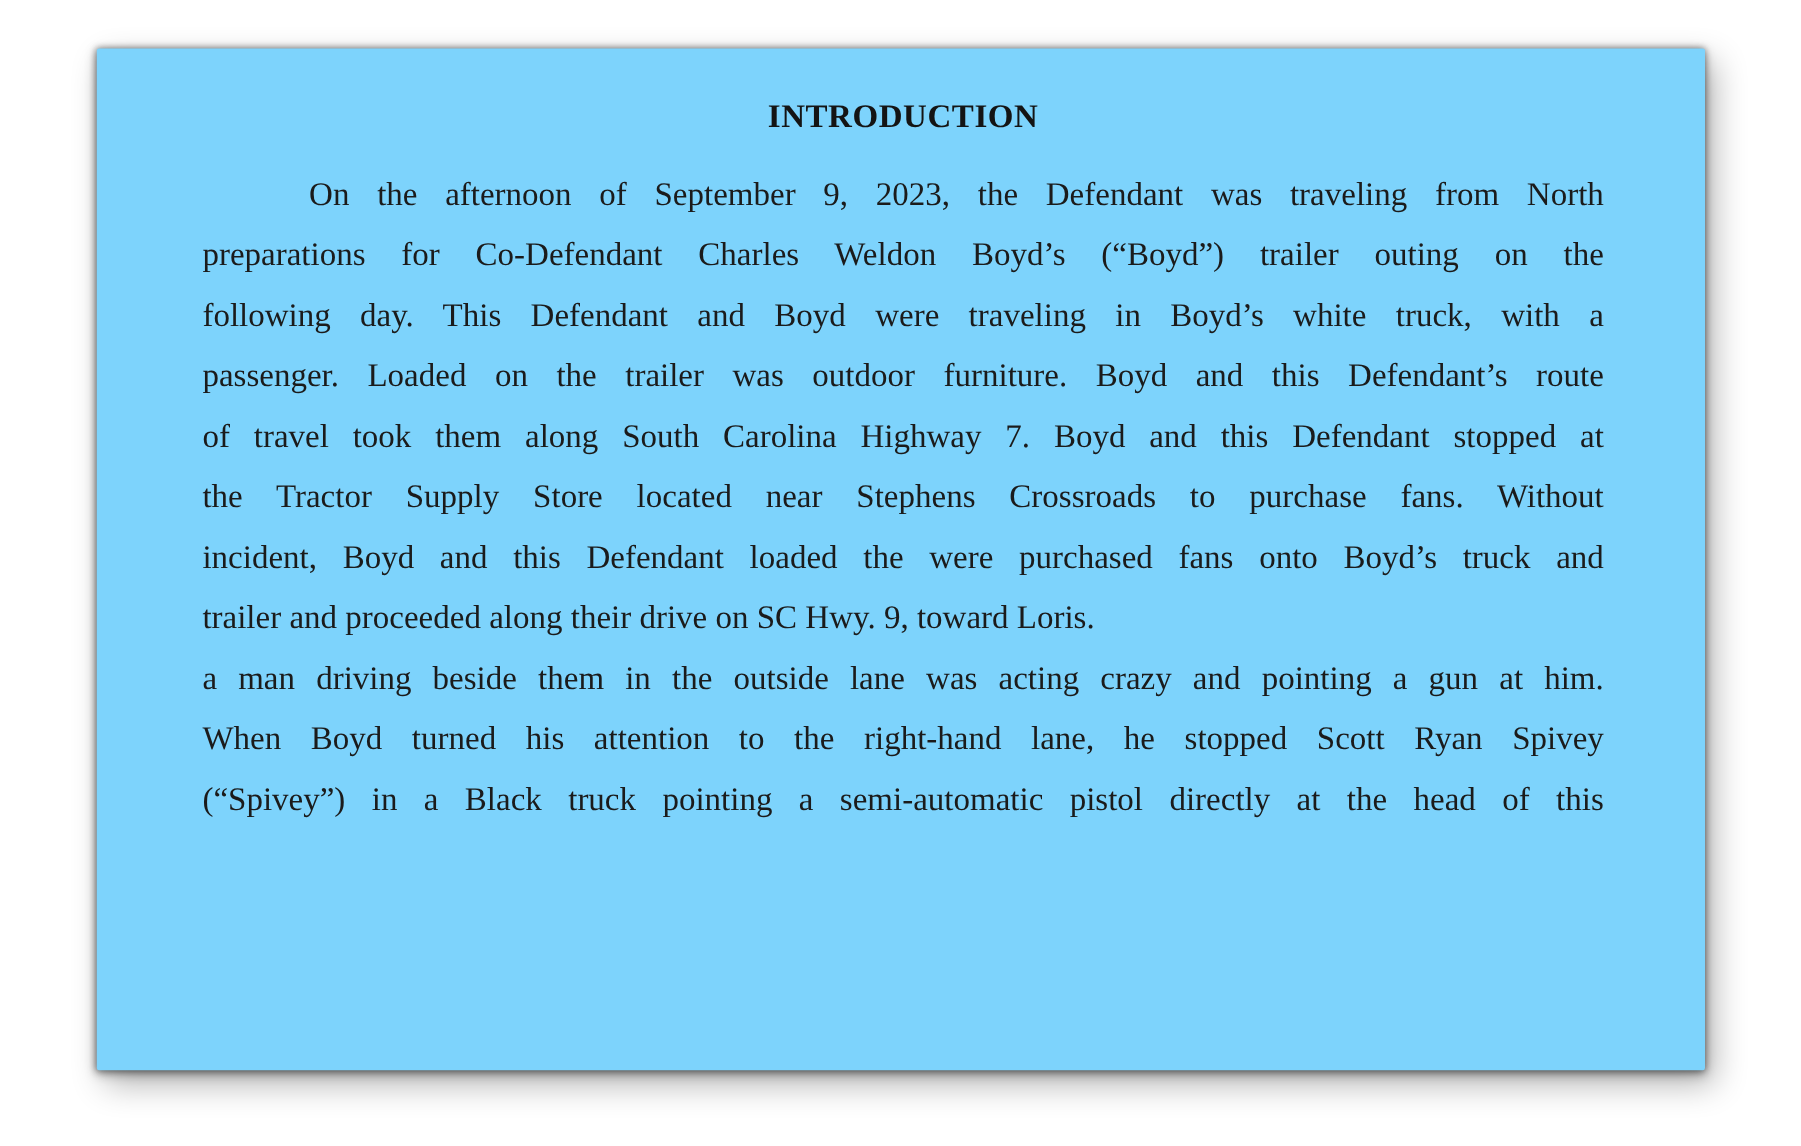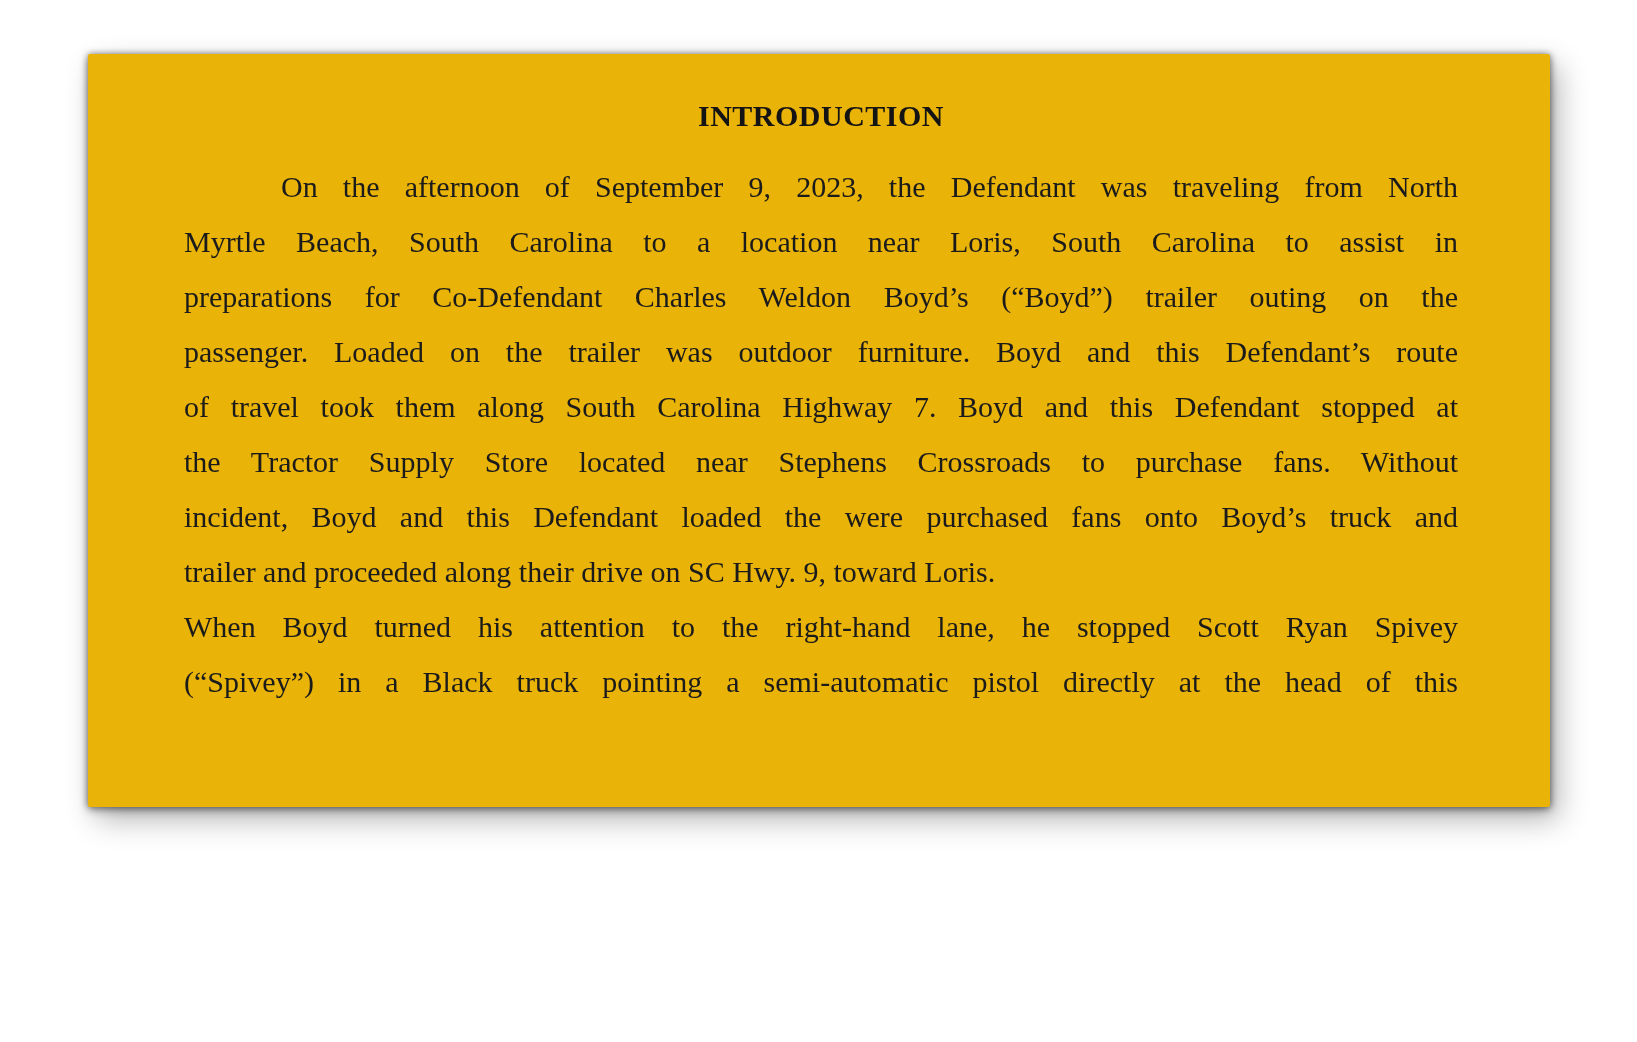--- a/index.html
+++ b/index.html
@@ -13,24 +13,24 @@
   }
   .canvas {
     position: relative;
     width: 1637px;
     height: 1042px;
     background: #ffffff;
   }
   .page {
     position: absolute;
     left: 88px;
-    top: 54px;
+    top: 44px;
     width: 1462px;
-    height: 753px;
-    background: #eab308;
+    height: 929px;
+    background: #7dd3fc;
     border-radius: 2px;
     box-shadow:
       0 0 6px rgba(0,0,0,0.40),
       0 3px 10px rgba(0,0,0,0.35),
       8px 12px 30px rgba(0,0,0,0.30);
   }
   .content {
     padding: 44px 92px 0 96px;
   }
   .doc-title {
@@ -62,25 +62,26 @@
 </style>
 </head>
 <body>
 
 <div class="canvas">
   <div class="page">
     <div class="content">
       <h1 class="doc-title">INTRODUCTION</h1>
       <div class="text-block">
           <div class="line indent justified">On the afternoon of September 9, 2023, the Defendant was traveling from North</div>
-          <div class="line justified">Myrtle Beach, South Carolina to a location near Loris, South Carolina to assist in</div>
           <div class="line justified">preparations for Co-Defendant Charles Weldon Boyd’s (“Boyd”) trailer outing on the</div>
+          <div class="line justified">following day. This Defendant and Boyd were traveling in Boyd’s white truck, with a</div>
           <div class="line justified">passenger. Loaded on the trailer was outdoor furniture.  Boyd and this Defendant’s route</div>
           <div class="line justified">of travel took them along South Carolina Highway 7. Boyd and this Defendant stopped at</div>
           <div class="line justified">the Tractor Supply Store located near Stephens Crossroads to purchase fans. Without</div>
           <div class="line justified">incident, Boyd and this Defendant loaded the were purchased fans onto Boyd’s truck and</div>
           <div class="line">trailer and proceeded along their drive on SC Hwy. 9, toward Loris.</div>
+          <div class="line justified">a man driving beside them in the outside lane was acting crazy and pointing a gun at him.</div>
           <div class="line justified">When Boyd turned his attention to the right-hand lane, he stopped Scott Ryan Spivey</div>
           <div class="line justified">(“Spivey”) in a Black truck pointing a semi-automatic pistol directly at the head of this</div>
         </div>
     </div>
   </div>
 </div>
 
 </body></html>

